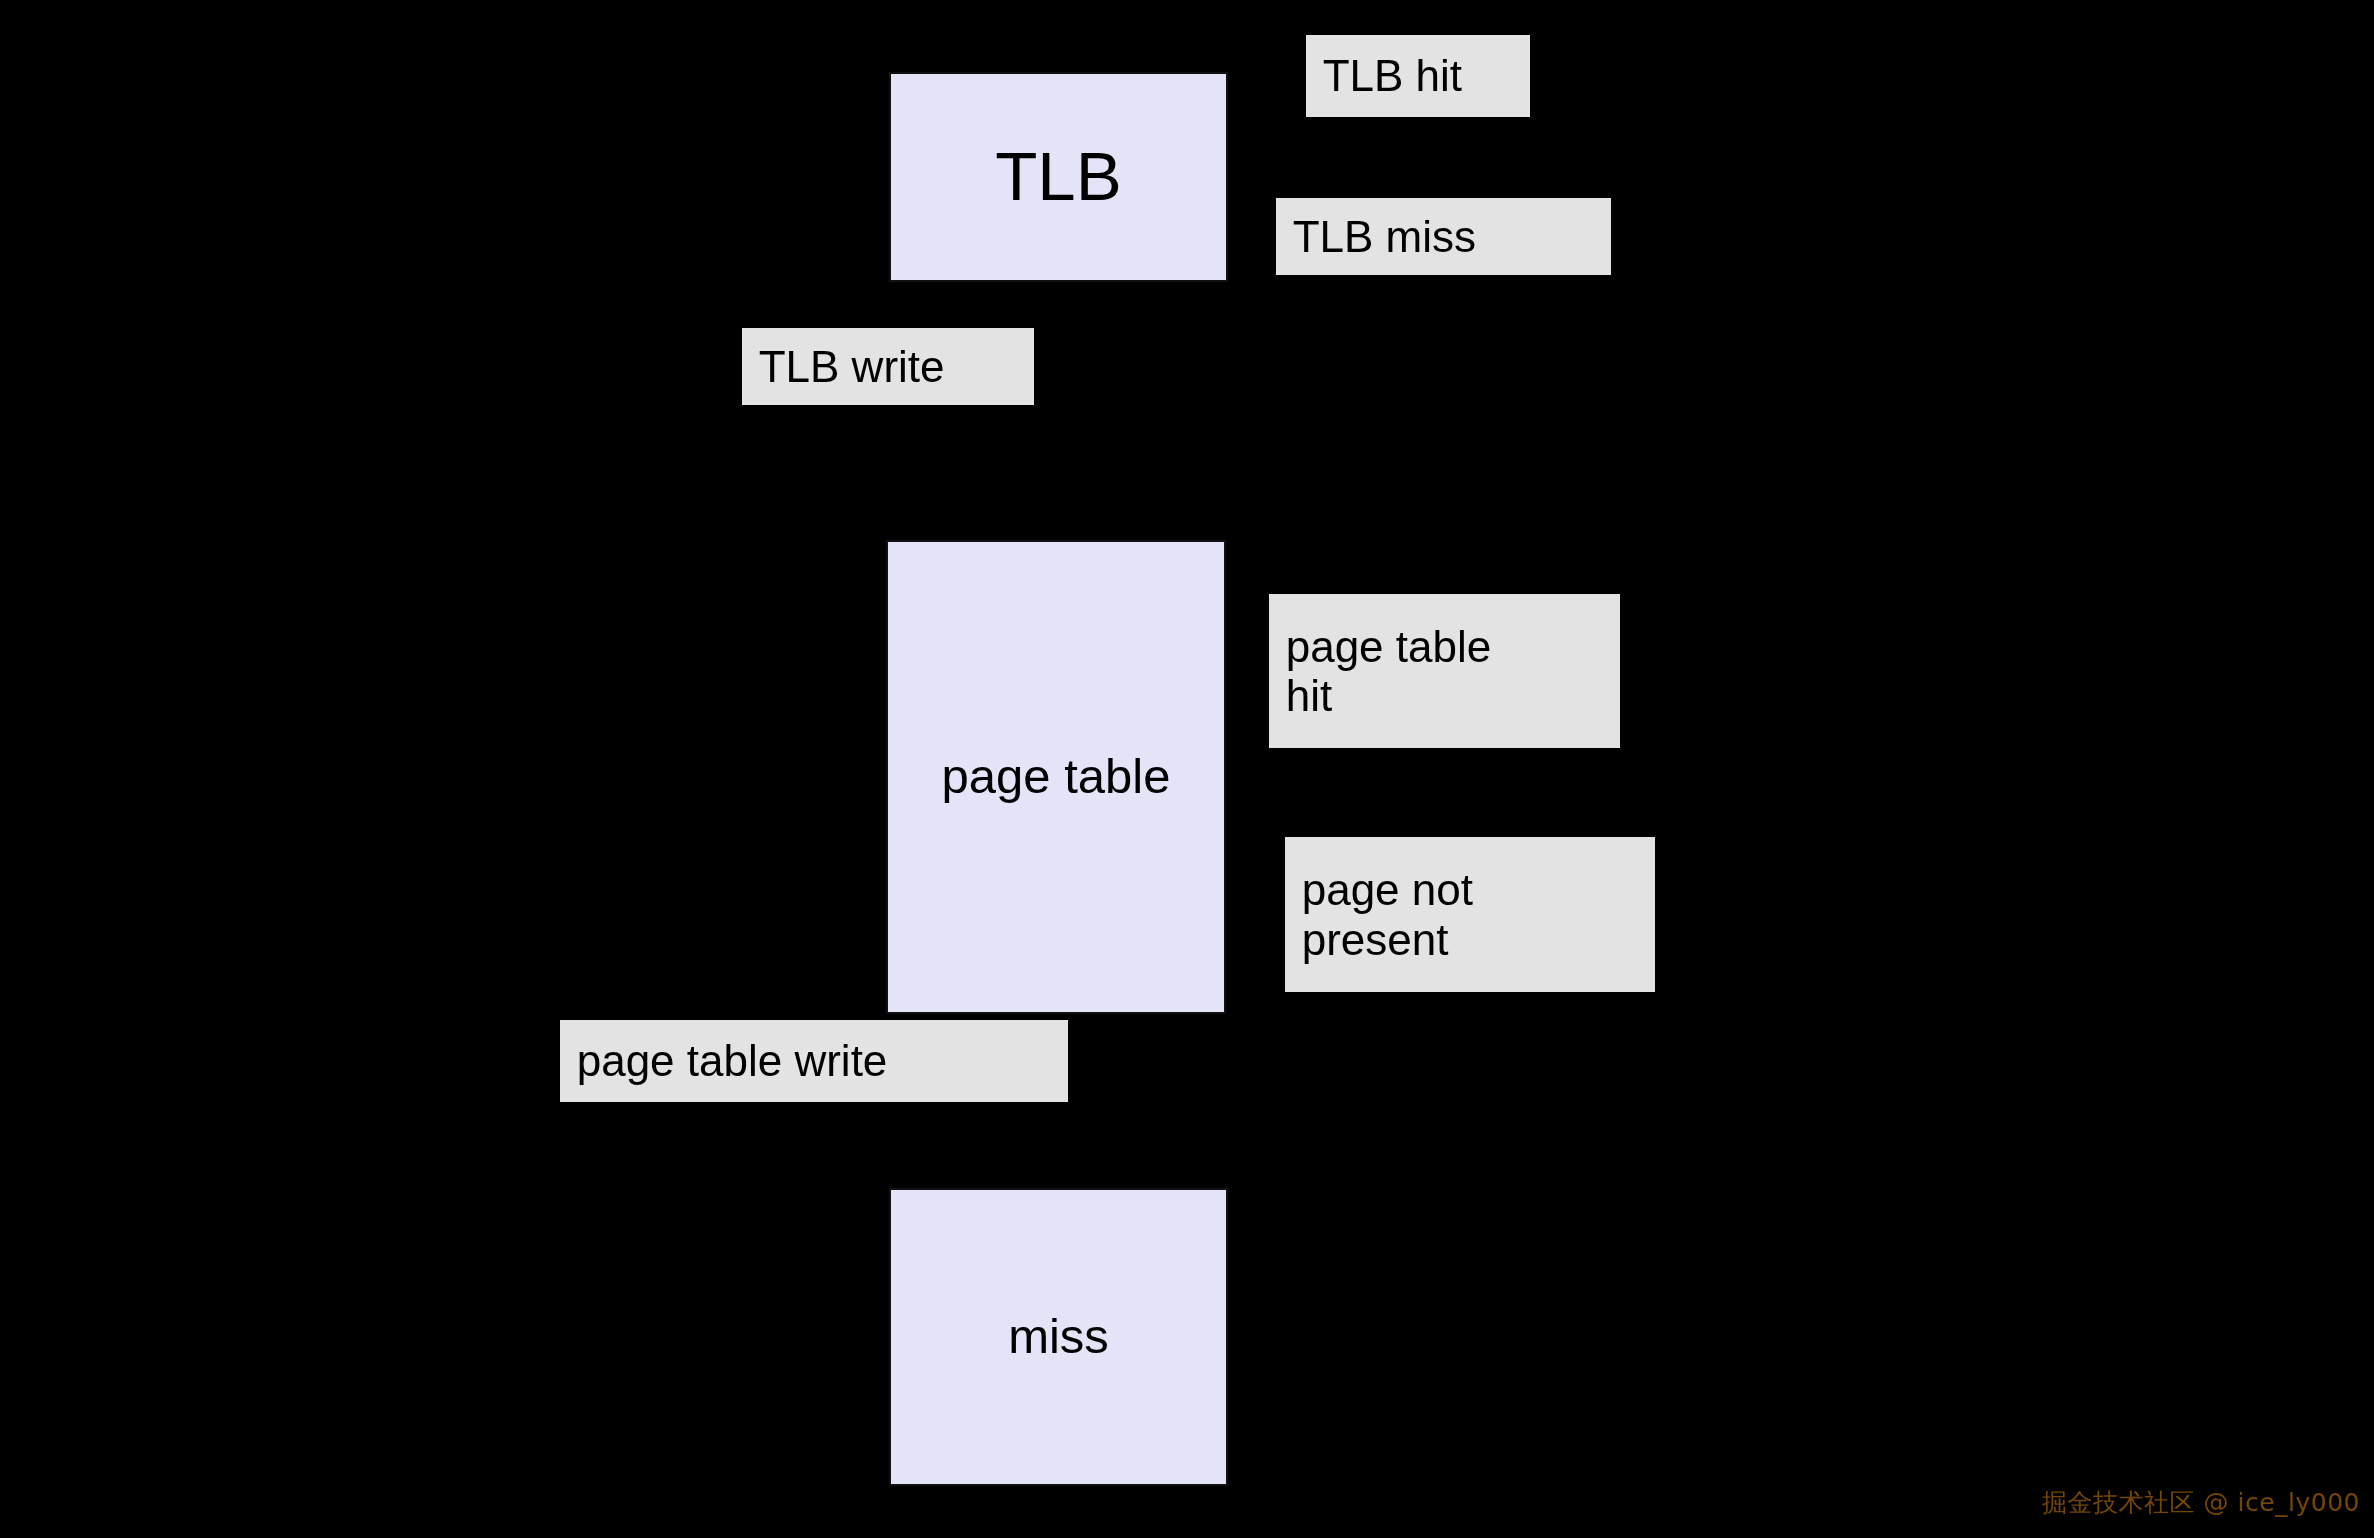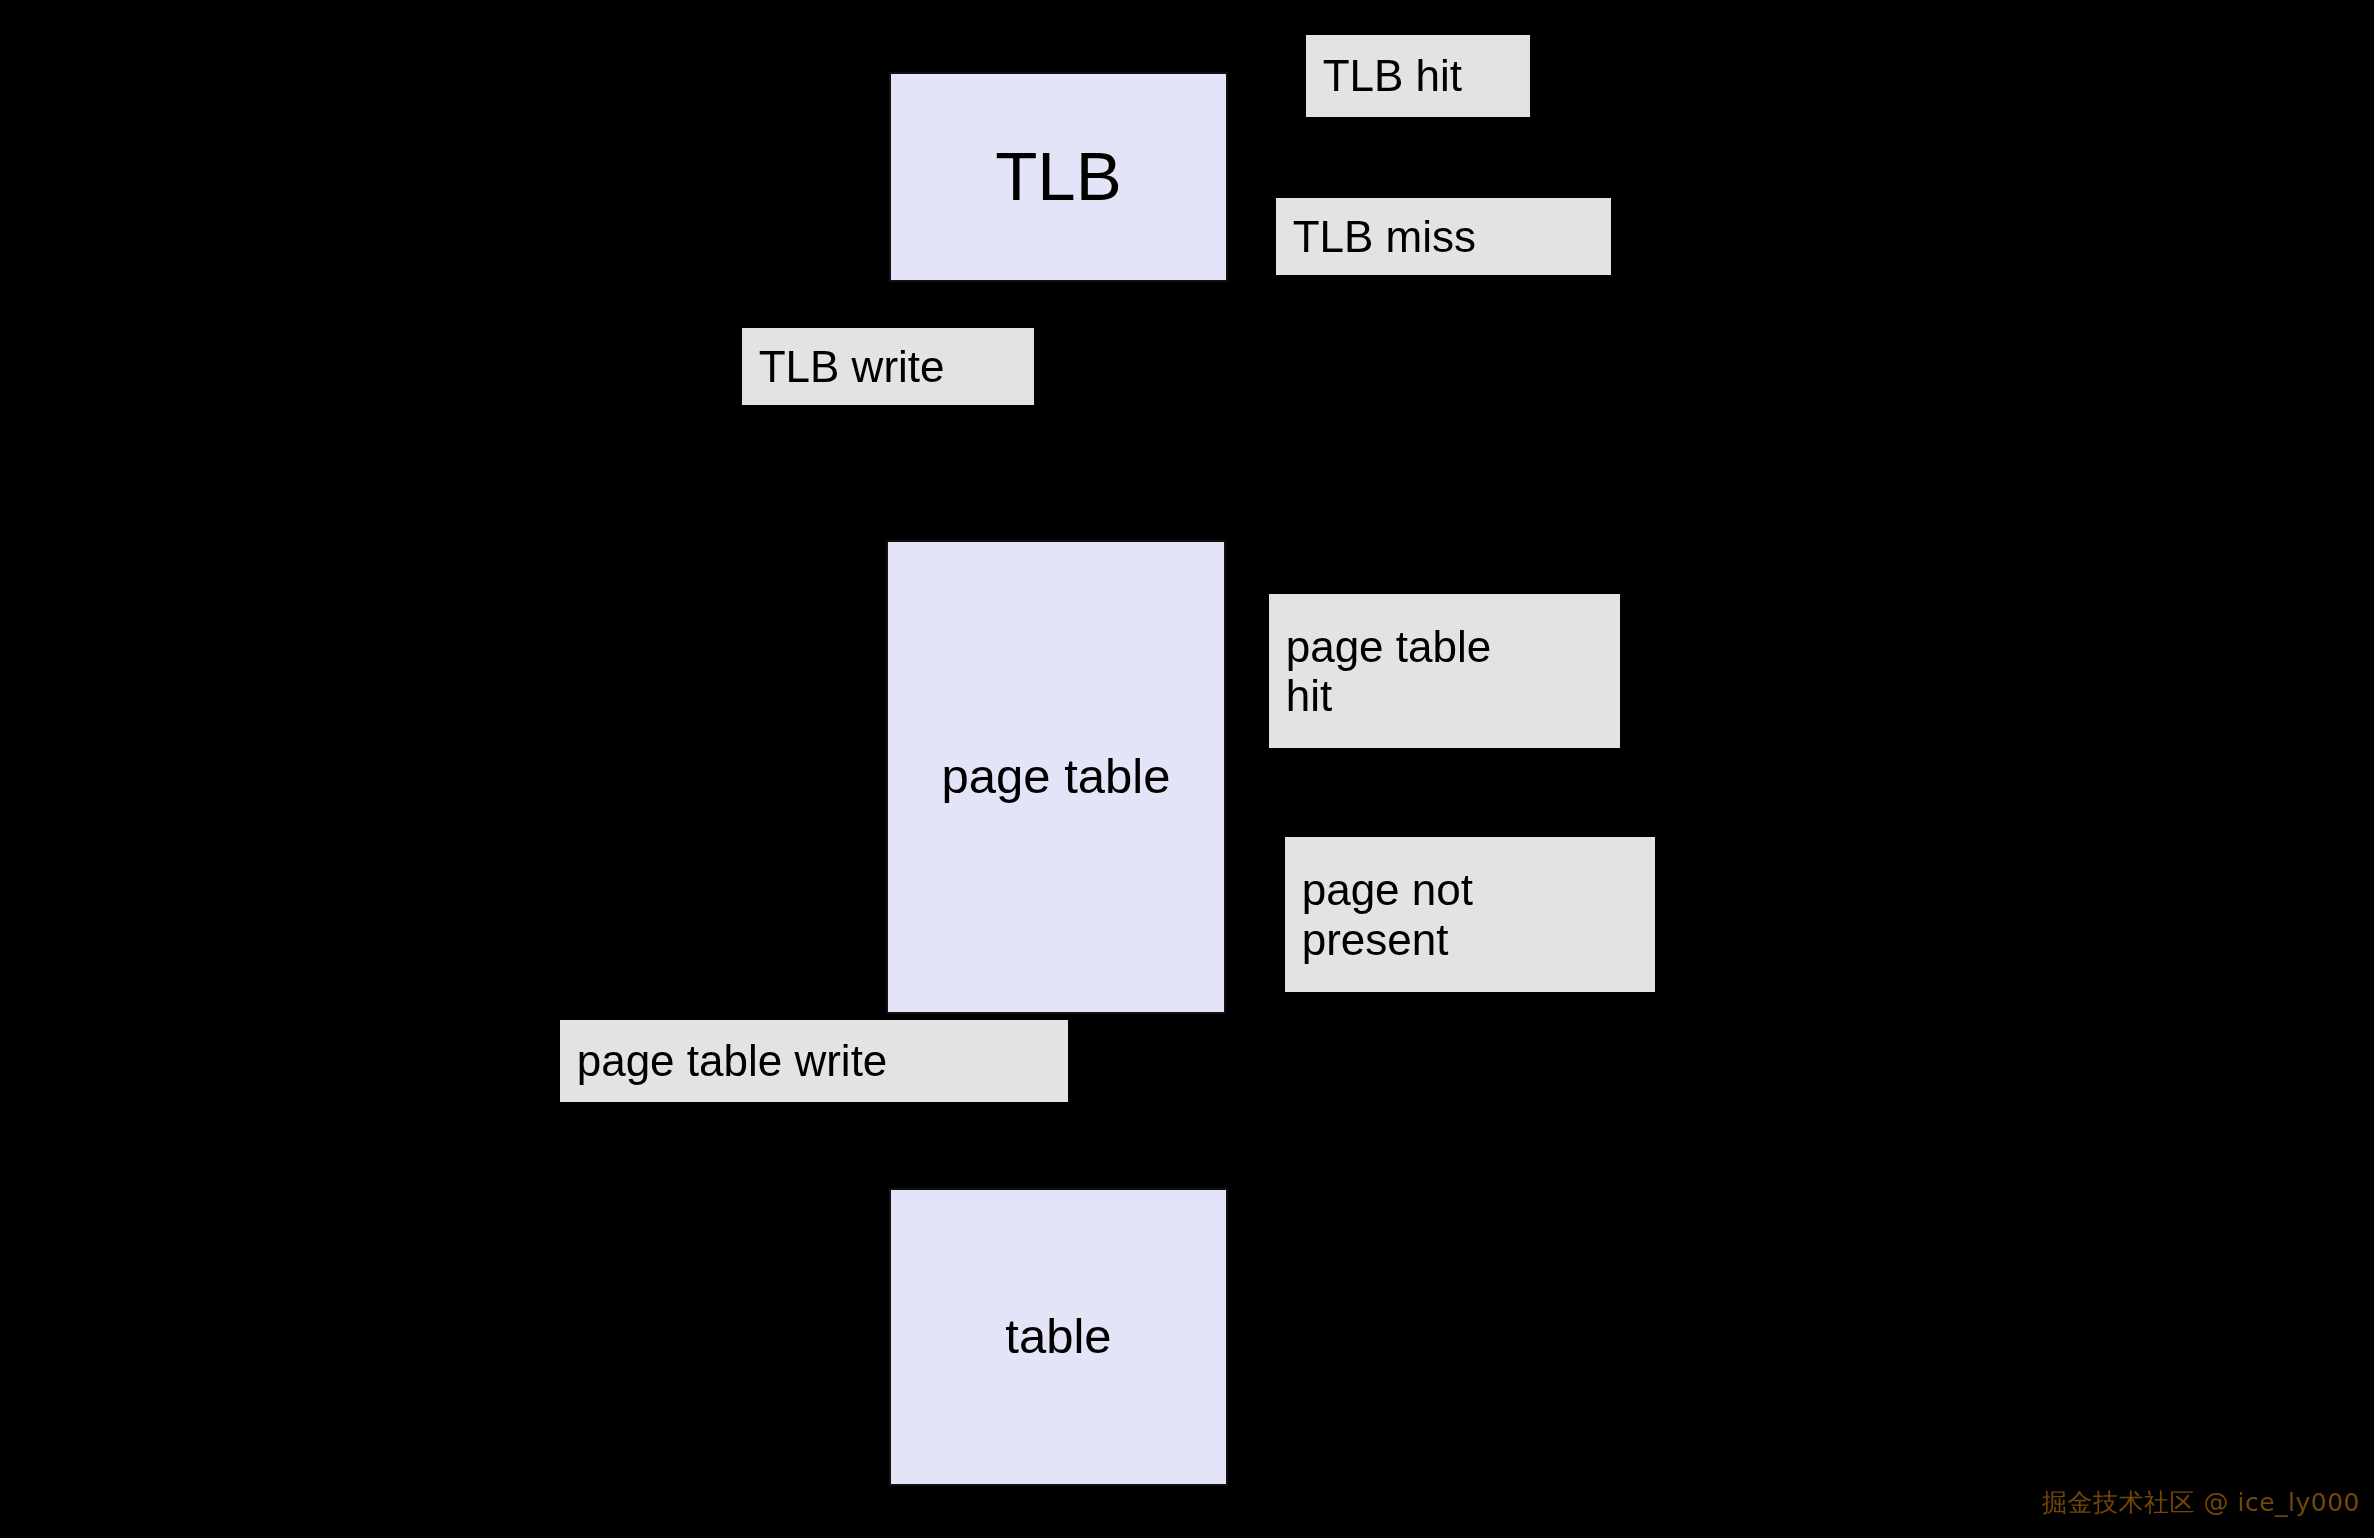--- a/index.html
+++ b/index.html
@@ -141,21 +141,21 @@
 
   <div class="node-box" id="box-tlb">
     <span class="node-label">TLB</span>
   </div>
 
   <div class="node-box" id="box-page-table">
     <span class="node-label">page table</span>
   </div>
 
   <div class="node-box" id="box-disk">
-    <span class="node-label">table</span>
+    <span class="node-label">miss</span>
   </div>
 
   <div class="edge-label" id="label-tlb-hit">TLB hit</div>
 
   <div class="edge-label" id="label-tlb-miss">TLB miss</div>
 
   <div class="edge-label" id="label-tlb-write">TLB write</div>
 
   <div class="edge-label" id="label-page-table-hit">page table
 hit</div>

